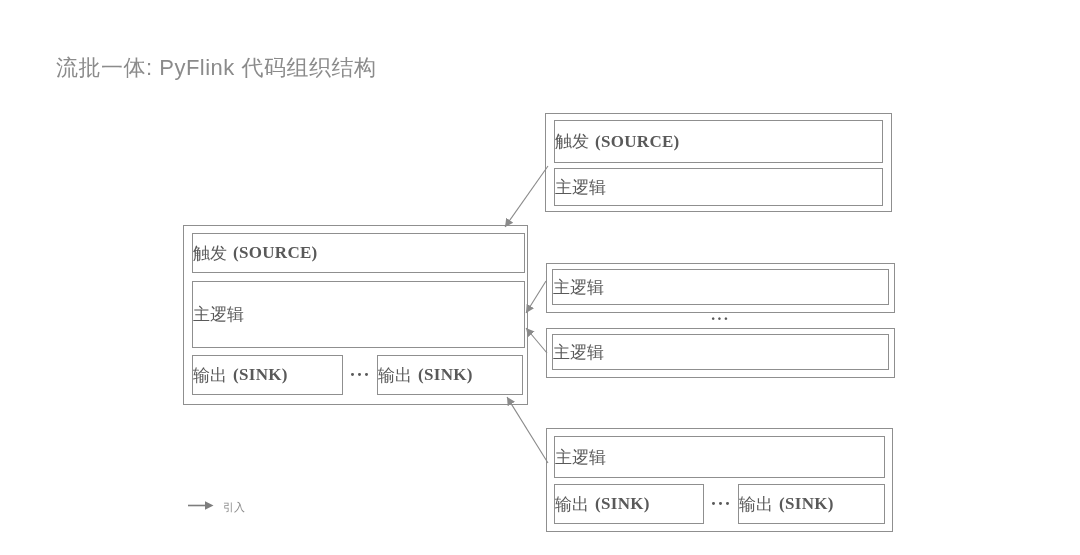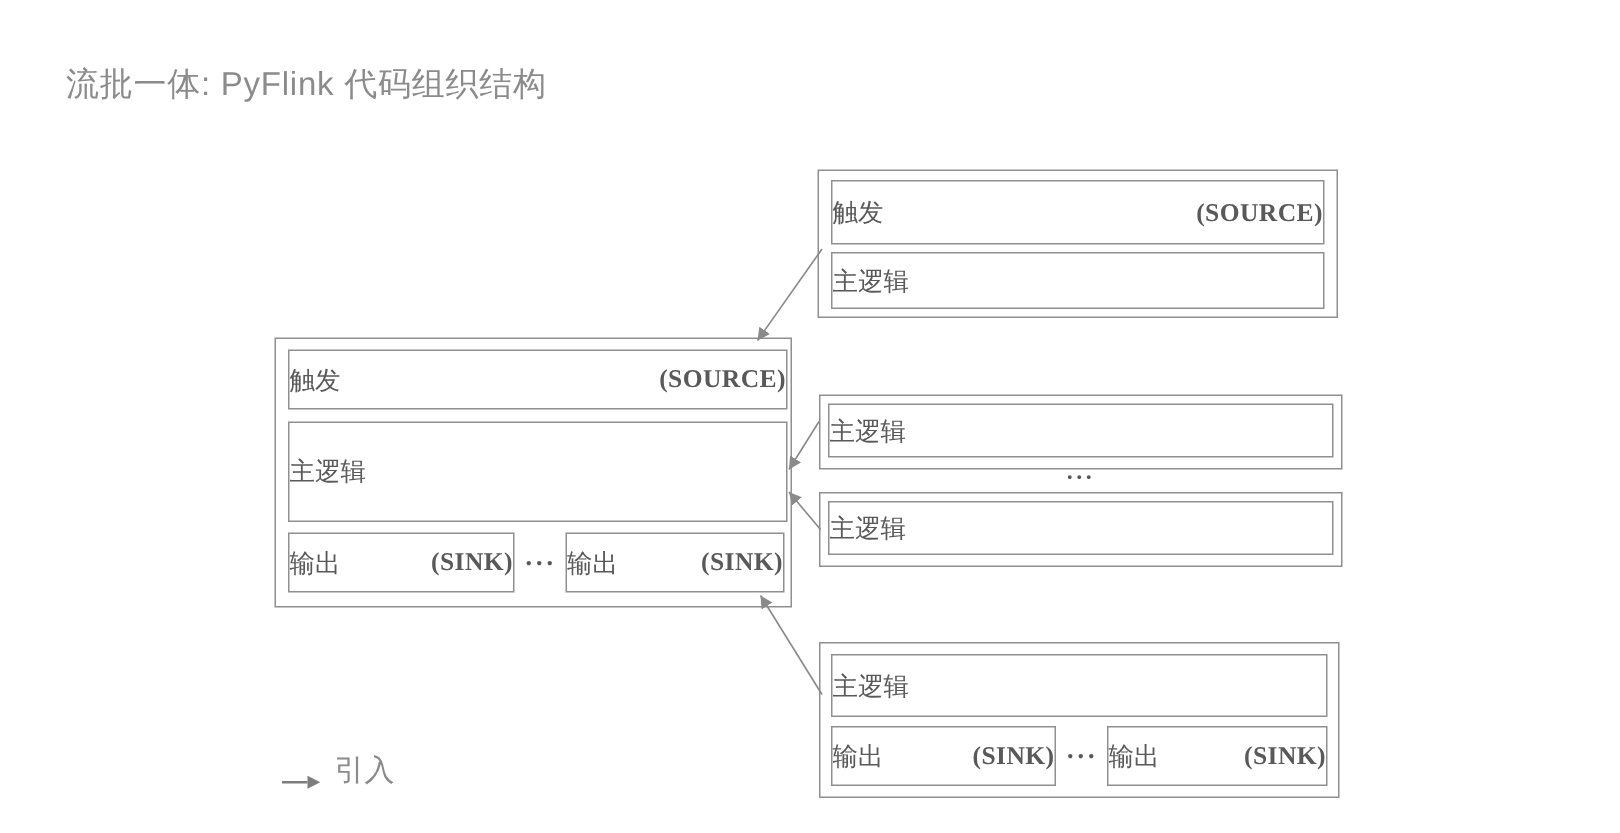--- a/index.html
+++ b/index.html
@@ -11,38 +11,38 @@
   html,body{margin:0;padding:0;background:#ffffff;}
   .canvas{
     position:relative;
     width:1080px;height:555px;
     background:#ffffff;
     overflow:hidden;
     font-family:"Liberation Sans", sans-serif;
   }
   .title{
     position:absolute;left:44px;top:42px;
-    margin:0;
+    margin:12px;
     font-size:22px;line-height:28px;
     font-weight:500;
     letter-spacing:0.5px;
     color:var(--title);
   }
   .outer{
     position:absolute;
     background:#ffffff;
     border:1px solid var(--border);
     box-sizing:border-box;
   }
   .cell{
     position:absolute;
     background:#ffffff;
     border:1px solid var(--border);
     box-sizing:content-box;
-    display:flex;align-items:center;justify-content:space-between;
+    display:flex;align-items:center;justify-content:flex-start;
     font-family:"Liberation Serif", serif;
     font-size:17px;
     color:var(--box-text);
     white-space:nowrap;
   }
   .cell .en{
     font-weight:bold;
     margin-left:6px;
     letter-spacing:0.3px;
     font-family:Liberation Serif, serif;
@@ -64,23 +64,23 @@
     stroke:var(--arrow);
     stroke-width:1.1;
     fill:none;
   }
   .arrow-head-path{
     fill:var(--arrow);
     stroke:none;
   }
   .legend{
     position:absolute;left:187px;top:500px;
-    display:flex;align-items:flex-end;gap:9px;
+    display:flex;align-items:flex-start;gap:9px;
     color:var(--title);
-    font-size:20px;
+    font-size:11px;
   }
   .legend svg{display:block;}
   .legend-line{stroke:#7d7d7d;stroke-width:1.6;}
   .legend-head{fill:#7d7d7d;}
 </style>
 </head>
 <body>
 
 <div class="canvas">
 

